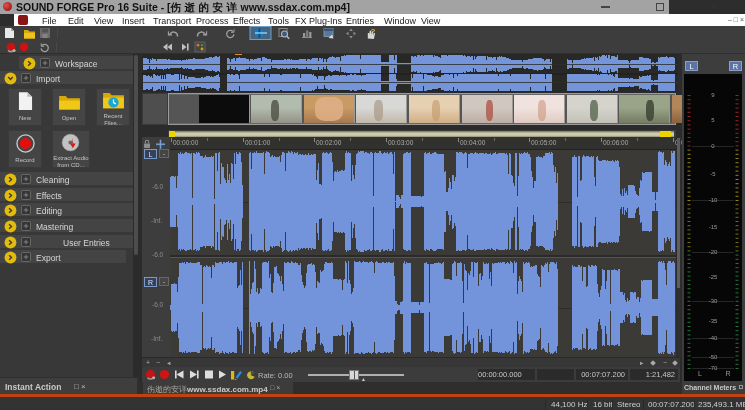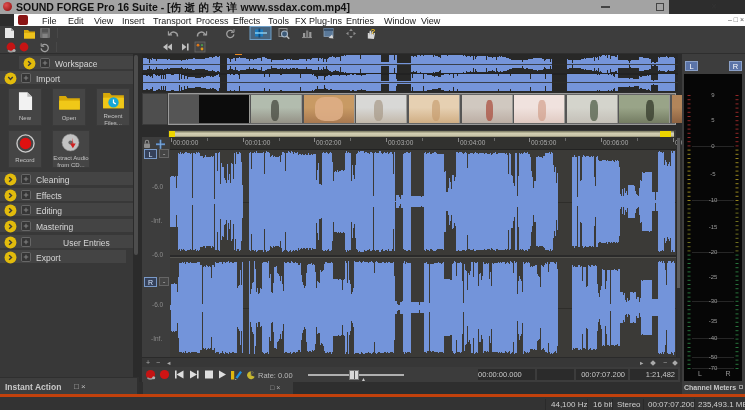--- a/index.html
+++ b/index.html
@@ -423,20 +423,21 @@
     <div class="abs" style="left:211.5px;top:3.5px;width:1px;height:8px;background:#555;"></div>
     <span class="abs" style="left:219px;top:8.5px;font-size:5px;color:#ccc;">▲</span>
     <div class="abs" style="left:336px;top:2px;width:57px;height:11px;background:#2b2b2b;color:#c8c8c8;font-size:7.5px;text-align:right;line-height:11px;padding-right:16px;">00:00:00.000</div>
     <div class="abs" style="left:395px;top:2px;width:37px;height:11px;background:#2b2b2b;"></div>
     <div class="abs" style="left:434px;top:2px;width:52px;height:11px;background:#2b2b2b;color:#c8c8c8;font-size:7.5px;text-align:right;line-height:11px;padding-right:3px;">00:07:07.200</div>
     <div class="abs" style="left:488px;top:2px;width:48px;height:11px;background:#2b2b2b;color:#c8c8c8;font-size:7.5px;text-align:right;line-height:11px;padding-right:3px;">1:21,482</div>
   </div>
 
   <div class="abs" style="left:0px;top:328px;width:543px;height:12px;background:#2e2e2e;">
     <div class="abs" style="left:4px;top:0px;width:150px;height:12px;background:#3c3c3c;">
+      <span class="abs" style="left:4px;top:2px;font-size:8px;color:#b0a89e;">伤逝的安详<span style="color:#c8c8c8;font-weight:bold;">www.ssdax.com.mp4</span></span>
       <span class="abs" style="left:127px;top:2px;font-size:7px;color:#aaa;">□ ×</span>
     </div>
   </div>
 </div>
 
   <div class="abs" id="meters" style="left:682px;top:54px;width:63px;height:340px;background:#3d3d3d;overflow:hidden;">
   <div class="abs" style="left:3px;top:7px;width:13px;height:10px;background:#5b74a8;border:1px solid #8aa0c8;color:#fff;font-size:7.5px;text-align:center;line-height:9px;">L</div>
   <div class="abs" style="left:47px;top:7px;width:13px;height:10px;background:#5b74a8;border:1px solid #8aa0c8;color:#fff;font-size:7.5px;text-align:center;line-height:9px;">R</div>
   <div class="abs" style="left:2px;top:20px;width:58px;height:307px;background:#060606;">
     <svg class="abs" style="left:0;top:0;" width="58" height="325">

